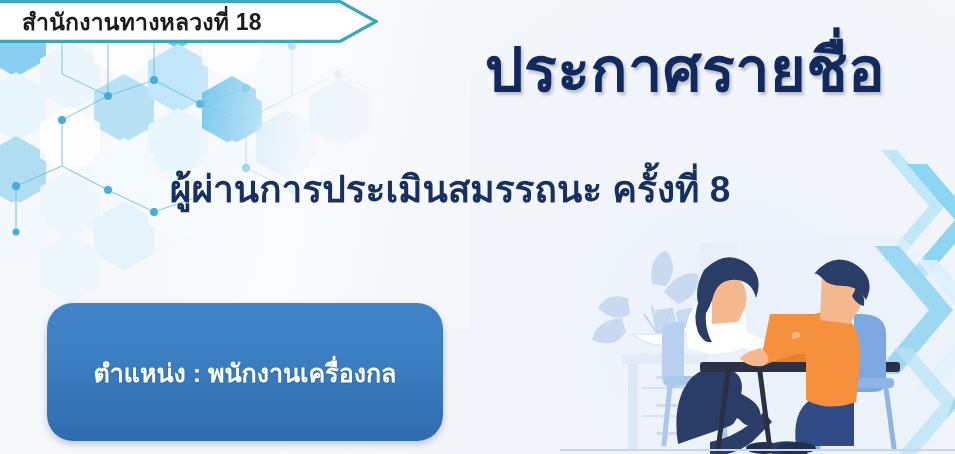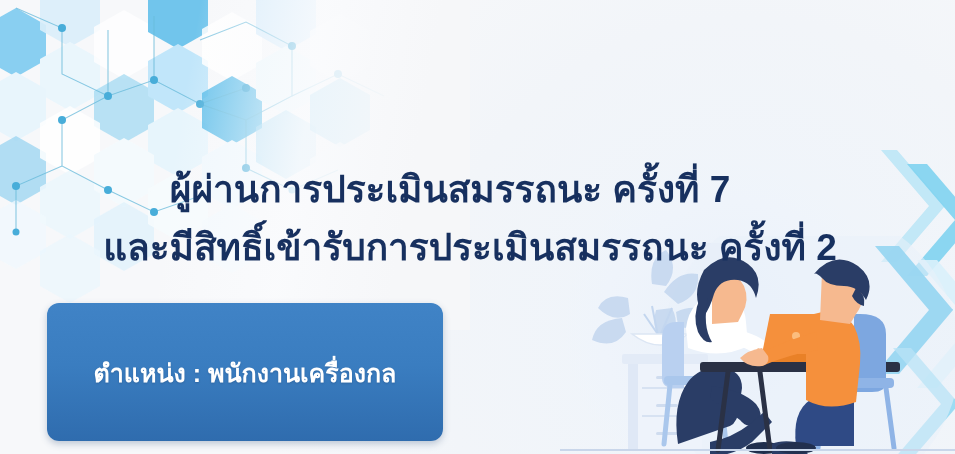--- a/index.html
+++ b/index.html
@@ -81,21 +81,21 @@
   }
   .sub2{
     position:absolute;left:0;top:226px;width:940px;
     text-align:center;
     font-size:37px;font-weight:bold;color:#17305f;
     line-height:1.2;white-space:nowrap;
   }
   
   .pos-box{
     position:absolute;left:47px;top:303px;width:396px;height:138px;
-    border-radius:12px;
+    border-radius:26px;
     background:linear-gradient(180deg,#4083c6 0%,#3a7dc0 45%,#2f6cae 100%);
     box-shadow:0 3px 7px rgba(60,90,130,.30);
     display:flex;flex-direction:column;align-items:center;justify-content:center;
     padding-top:2px;box-sizing:border-box;text-align:center;
   }
   .pos-line{
     color:#ffffff;font-size:25px;font-weight:bold;
     line-height:1.38;white-space:nowrap;
     text-shadow:0 1px 2px rgba(20,50,90,.28);
   }
@@ -278,21 +278,28 @@
       <path d="M254 78 q26 -8 40 12 q8 16 6 38 l-4 38 q-28 10 -50 -2 l0 -56 z" fill="#f5903c"></path>
       <path d="M256 96 q-34 10 -58 22 l4 12 q28 -12 56 -16 z" fill="#f5903c"></path>
       <path d="M202 112 q-14 2 -22 10 q8 10 22 8 q8 -2 6 -10 z" fill="#f6b98f"></path>
       <path d="M262 36 q24 -10 36 8 q10 18 -2 34 l-6 10 l-30 -4 z" fill="#f6b98f"></path>
       <path d="M254 38 q20 -24 44 -8 q18 14 8 34 q-8 -14 -22 -14 q-16 0 -22 -8 q-6 -6 -8 -4 z" fill="#2a3d66"></path>
       <path d="M296 52 q10 6 8 18 q-8 -2 -12 -10 z" fill="#2a3d66"></path>
     </g>
     <line class="floor" x1="0" y1="214" x2="395" y2="214" stroke="#c9d6ea" stroke-width="2"></line>
   </svg>
 
-
-  <div class="sub1">ผู้ผ่านการประเมินสมรรถนะ ครั้งที่ 7</div>
-  <div class="sub2">และมีสิทธิ์เข้ารับการประเมินสมรรถนะ ครั้งที่ 2</div>
+  <div class="tag">
+    <div class="tag-shape"></div>
+    <svg class="tag-outline" viewBox="0 0 378 43" xmlns="http://www.w3.org/2000/svg">
+      <path d="M0 1.6 L340 1.6 L376 21.5 L340 41.4 L0 41.4" fill="none" stroke="#3aa8b8" stroke-width="3.2"></path>
+    </svg>
+    <span class="tag-text">สำนักงานทางหลวงที่ 18</span>
+  </div>
+
+  <div class="title">ประกาศรายชื่อ</div>
+  <div class="sub1">ผู้ผ่านการประเมินสมรรถนะ ครั้งที่ 8</div>
 
   <div class="pos-box">
     <div class="pos-line first">ตำแหน่ง : พนักงานเครื่องกล</div>
   </div>
 
 </div>
 
 </body></html>

